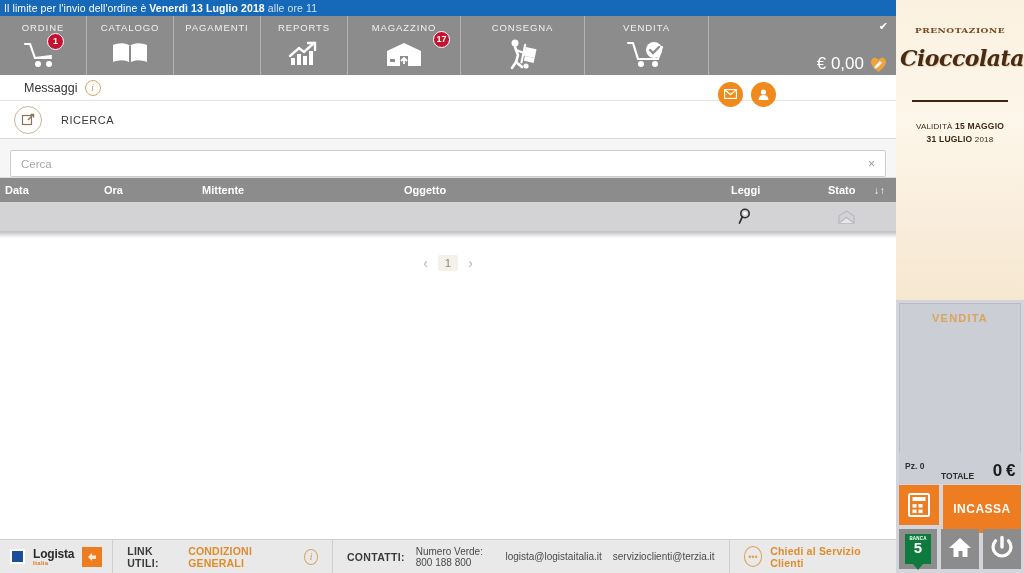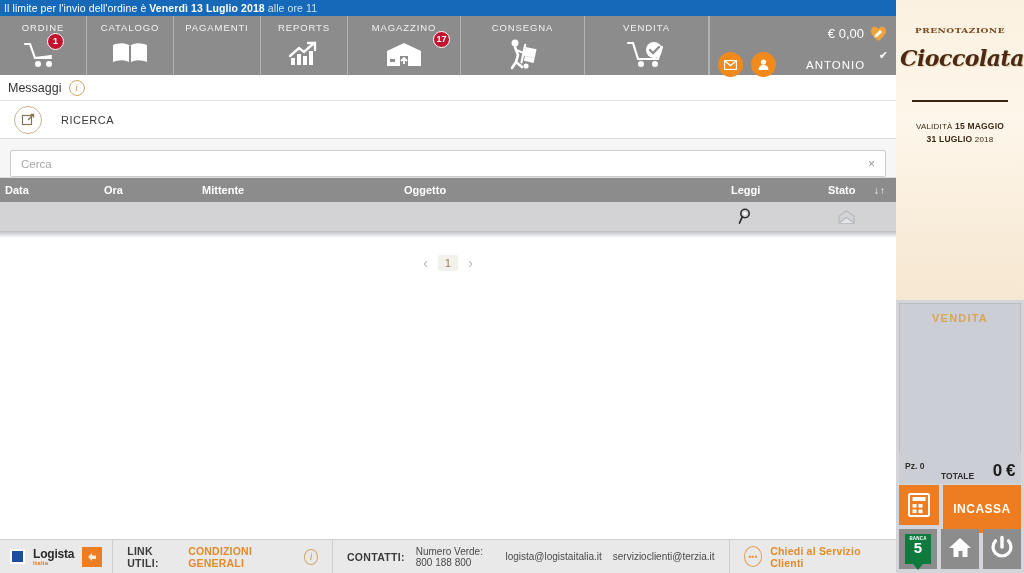--- a/index.html
+++ b/index.html
@@ -17,21 +17,21 @@
   
   .deadline{
     height:16px;background:#1668b8;color:#fff;
     font-size:10.5px;line-height:16px;padding-left:4px;
     white-space:nowrap;letter-spacing:.1px;
   }
   .deadline b{font-weight:bold;}
   .deadline .dim{color:#cfe2f2;}
 
   
-  .nav{height:59px;background:#8c8c8c;display:flex;}
+  .nav{height:59px;background:#8c8c8c;display:flex;align-items:center;}
   .navitem{
     flex:0 0 auto;width:87px;height:59px;position:relative;
     border-right:1px solid #b3b3b3;box-sizing:border-box;
     display:flex;flex-direction:column;align-items:center;
     cursor:pointer;
   }
   .navitem.w113{width:113px;}
   .navitem.w87{width:87px;}
   .navitem.w124{width:124px;}
   .navitem .ntitle{
@@ -51,36 +51,36 @@
   .badge.b17{right:10px;top:-2px;}
 
   
   .userblock{
     flex:1;position:relative;border-left:1px solid #b3b3b3;
     box-sizing:border-box;
   }
   .wallet{
     position:absolute;right:8px;top:8px;display:flex;align-items:center;gap:5px;
   }
-  .wallet .amt{color:#fff;font-size:13px;}
+  .wallet .amt{color:#fff;font-size:17px;}
   .heartico{width:19px;height:18px;position:relative;}
   .userrow{
     position:absolute;left:8px;top:36px;right:8px;
     display:flex;align-items:center;gap:8px;
   }
   .circbtn{
     width:25px;height:25px;border-radius:50%;background:#f08a1c;
     display:flex;align-items:center;justify-content:center;cursor:pointer;
   }
   .uname{color:#fff;font-size:11.5px;letter-spacing:1px;margin-left:22px;}
   .checkmk{position:absolute;right:4px;top:4px;color:#fff;font-size:11px;}
 
   
   .titlebar{
-    height:25px;display:flex;align-items:center;gap:7px;padding-left:8px;
+    height:25px;display:flex;align-items:center;gap:7px;padding-left:24px;
     background:#fff;border-bottom:1px solid #e3e3e3;
   }
   .titlebar .ttxt{font-size:12.5px;color:#333;}
   .infoi{
     width:14px;height:14px;border-radius:50%;border:1.2px solid #d2a86a;
     color:#c8974a;font-size:9.5px;font-style:italic;font-family:"Liberation Serif",serif;
     display:flex;align-items:center;justify-content:center;cursor:pointer;
   }
 
   

